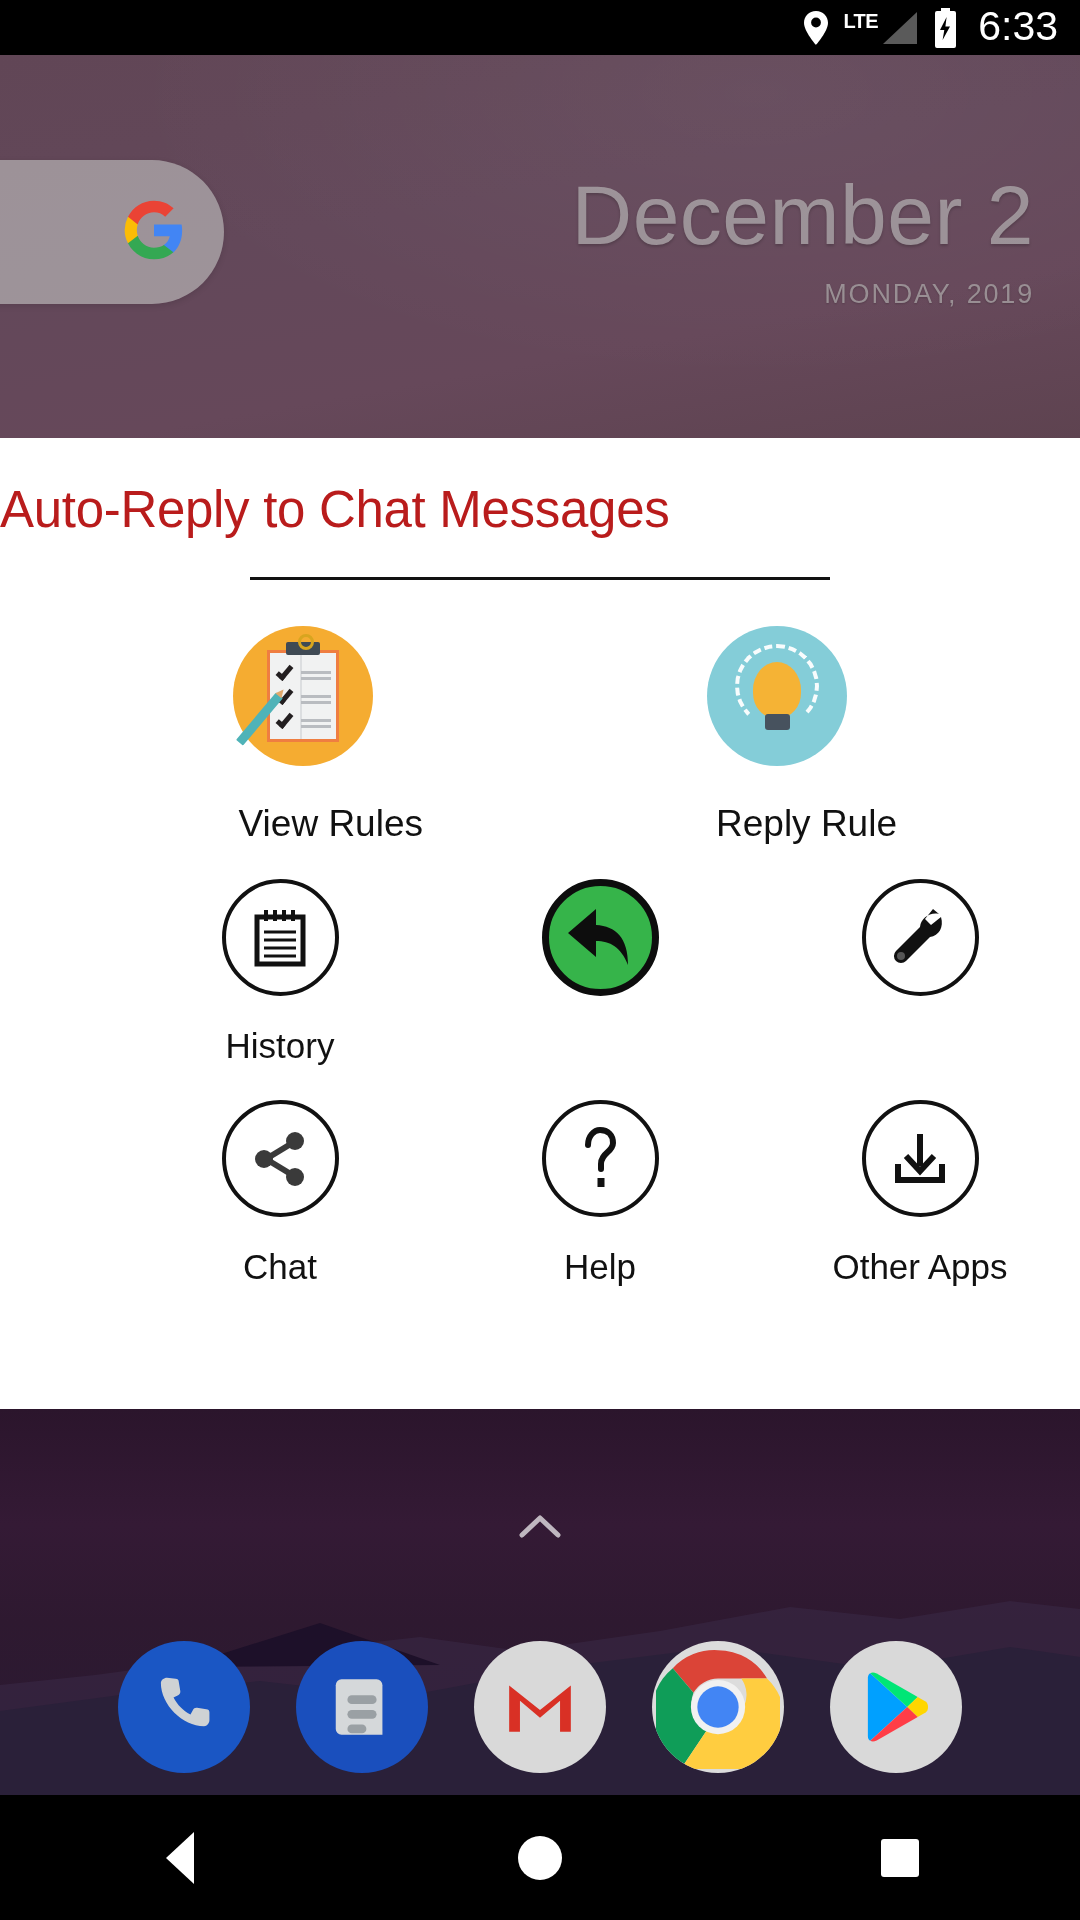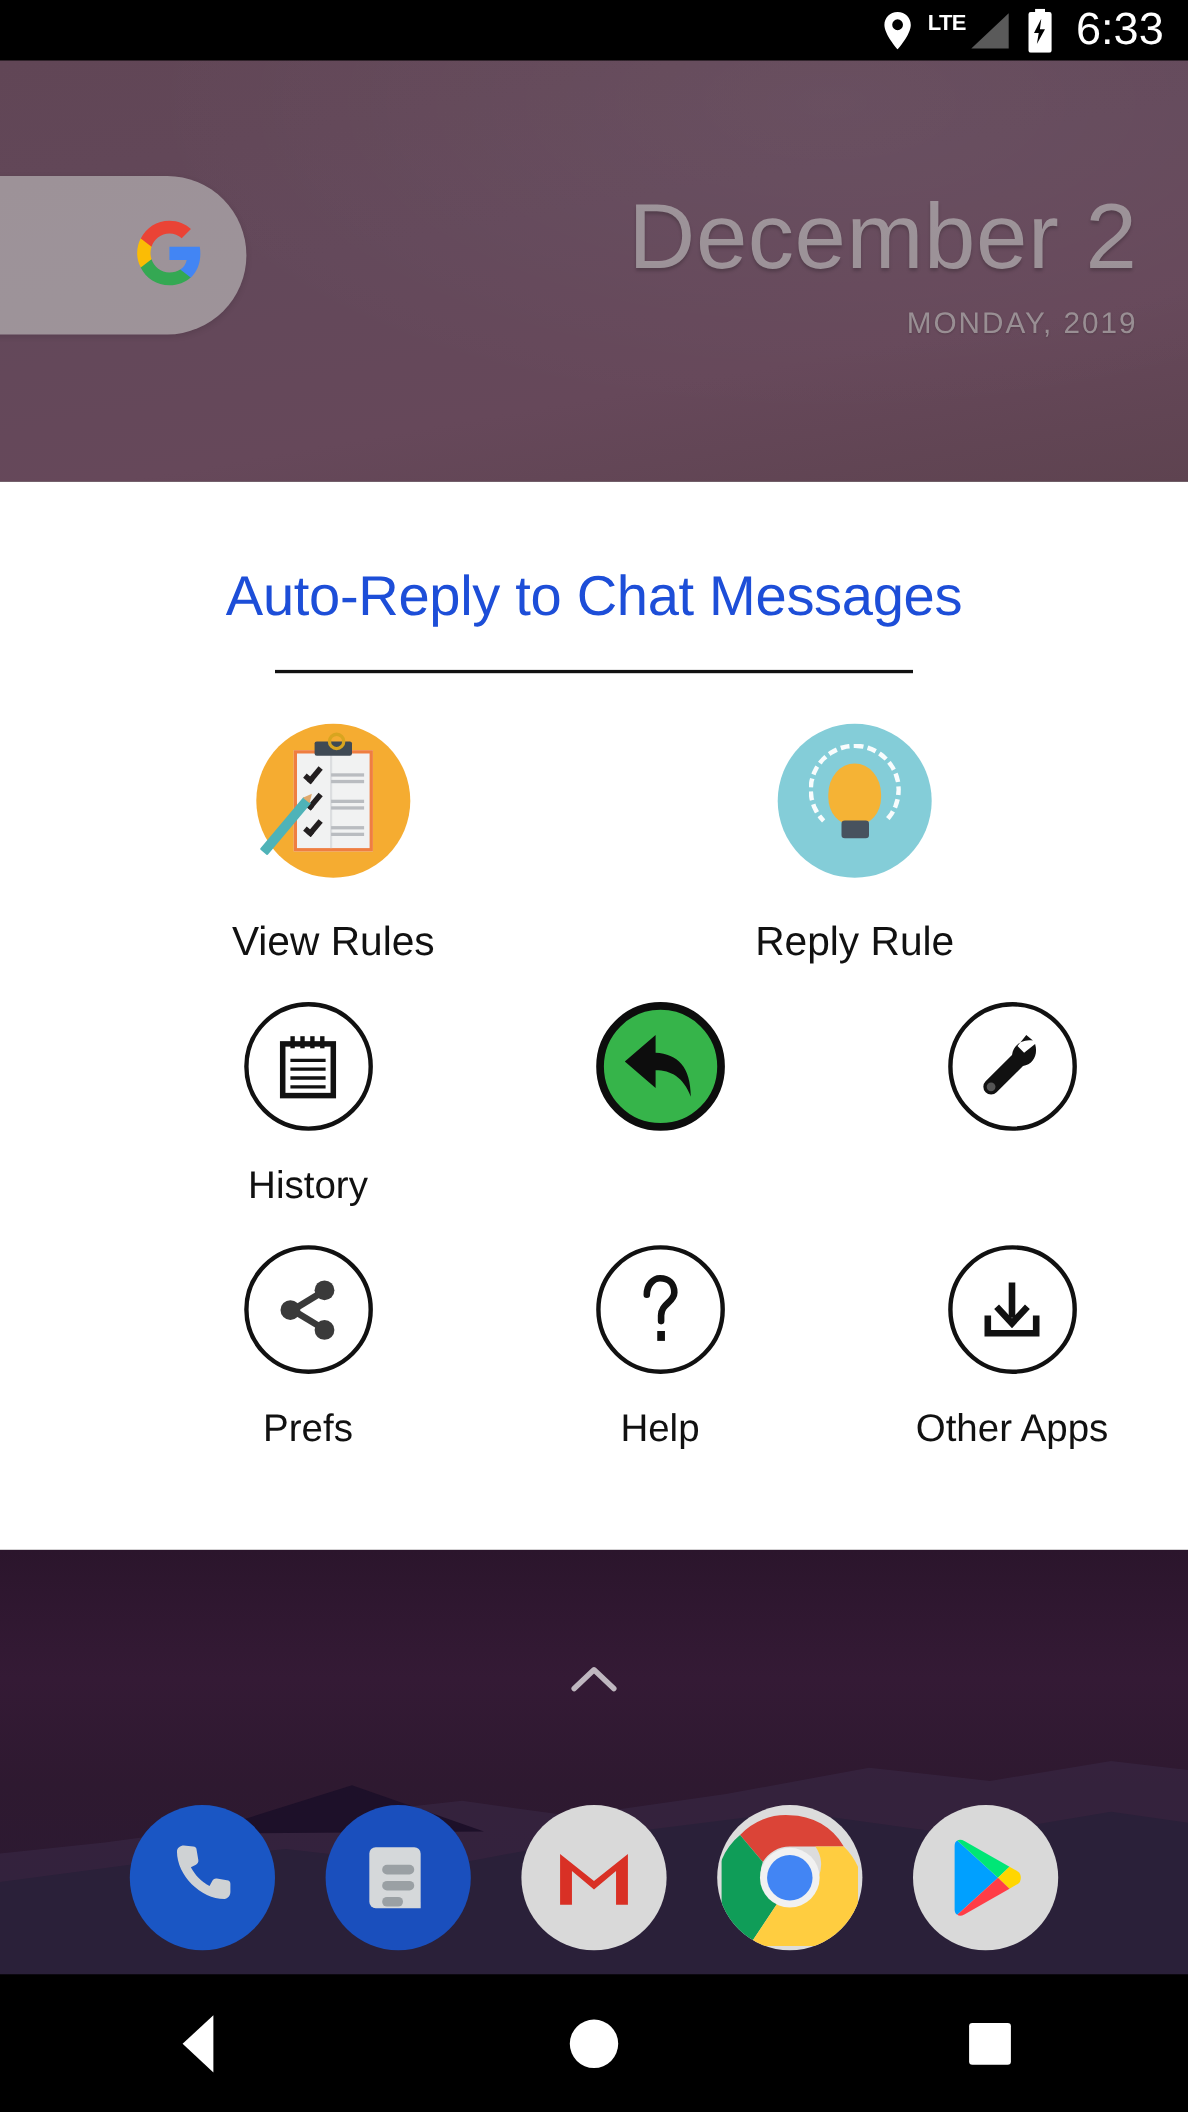--- a/index.html
+++ b/index.html
@@ -86,41 +86,39 @@
   }
 
   
   #dialog {
     position:absolute; top:438px; left:0;
     width:1080px; height:971px;
     background:#ffffff;
     padding-top:42px;
   }
   #dialog-title {
-    text-align:center;
     font-size:51px;
     font-weight:400;
-    color:#1d4ed8;
+    color:#b91c1c;
     letter-spacing:-0.3px;
-    margin-top:32px;
   }
   #title-divider {
     width:580px; height:3px;
     background:#111;
     margin:38px auto 0 auto;
   }
 
   
   #row-featured {
     display:flex;
     justify-content:center;
     gap:234px;
     margin-top:46px;
   }
-  .feat-item { width:240px; text-align:center; cursor:pointer; }
+  .feat-item { width:240px; text-align:right; cursor:pointer; }
   .feat-circle {
     width:140px; height:140px;
     border-radius:50%;
     margin:0 auto;
     position:relative;
   }
   .feat-label {
     margin-top:37px;
     font-size:37px; color:#111; font-weight:400;
   }
@@ -422,21 +420,21 @@
       <div class="icon-item">
         <div class="icon-circle">
           <svg class="ic" width="62" height="62" viewBox="0 0 62 62">
             <line x1="17" y1="31" x2="45" y2="14" stroke="#3a3a3a" stroke-width="6"></line>
             <line x1="17" y1="31" x2="45" y2="48" stroke="#3a3a3a" stroke-width="6"></line>
             <circle cx="15" cy="31" r="9" fill="#3a3a3a"></circle>
             <circle cx="46" cy="13" r="9" fill="#3a3a3a"></circle>
             <circle cx="46" cy="49" r="9" fill="#3a3a3a"></circle>
           </svg>
         </div>
-        <div class="icon-label">Prefs</div>
+        <div class="icon-label">Chat</div>
       </div>
 
       <div class="icon-item">
         <div class="icon-circle">
           <svg class="ic" width="42" height="66" viewBox="0 0 42 66">
             <path d="M9 19 C9 10 15 4 21 4 C29 4 34 9 34 17 C34 26 22 27 22 38 L22 43" fill="none" stroke="#111" stroke-width="6" stroke-linecap="round"></path>
             <rect x="18.5" y="52" width="7" height="9" fill="#111"></rect>
           </svg>
         </div>
         <div class="icon-label">Help</div>

